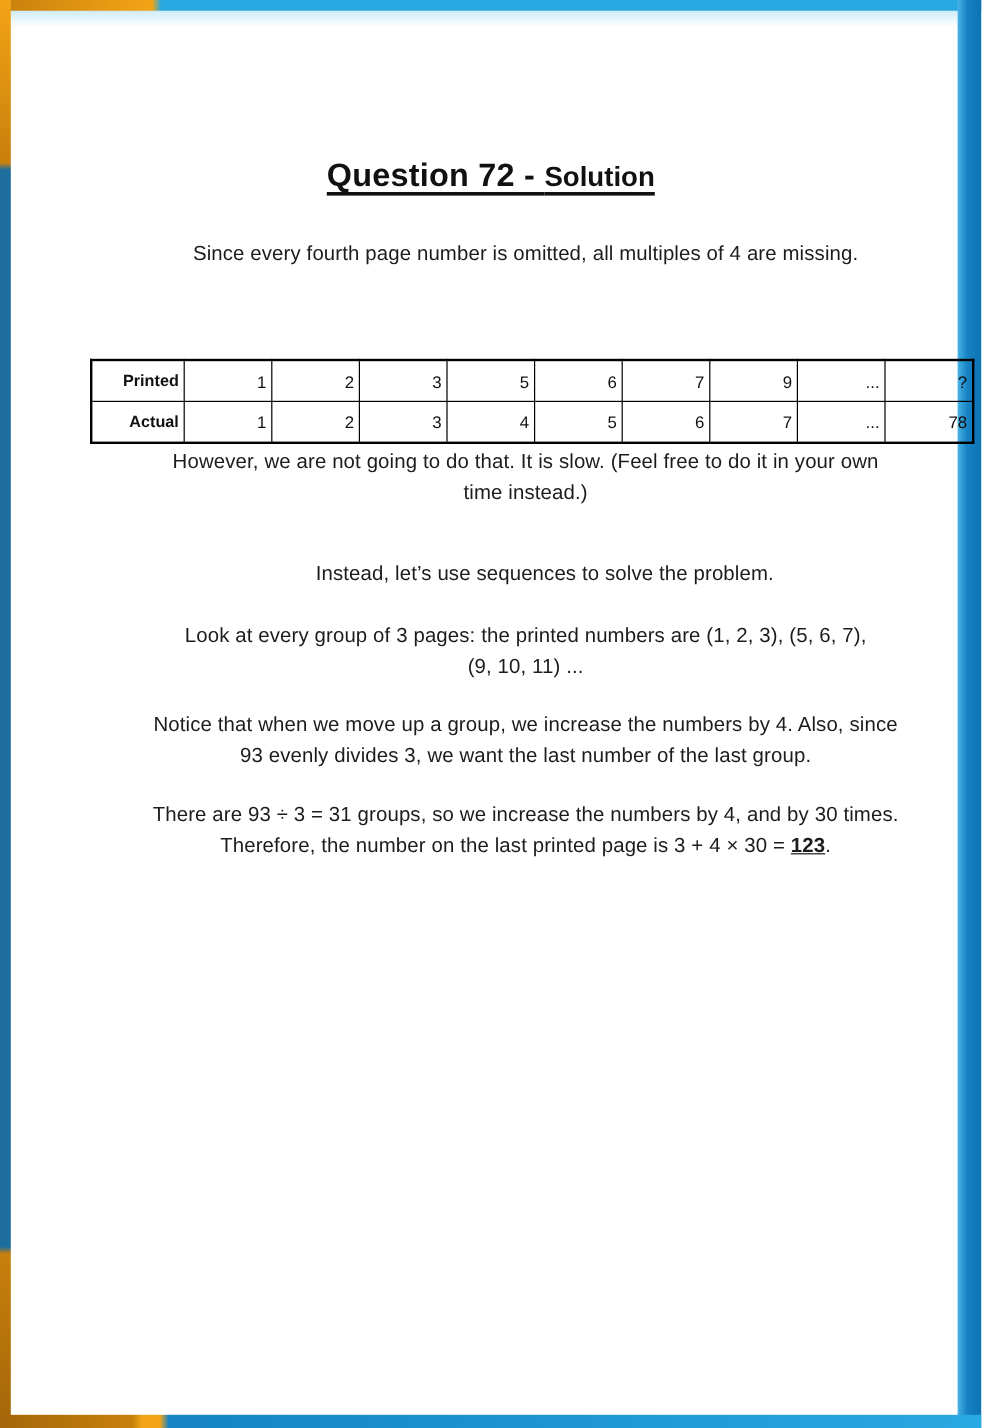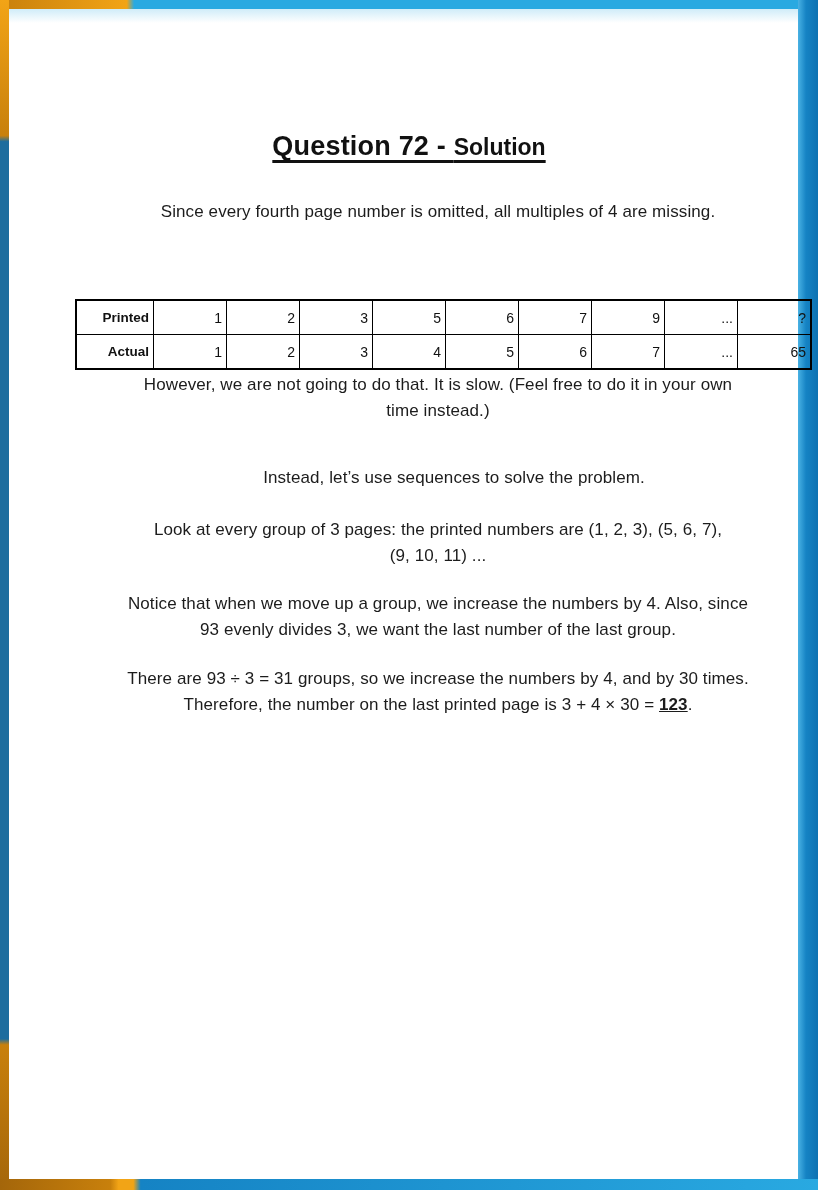--- a/index.html
+++ b/index.html
@@ -125,21 +125,21 @@
     <tr>
       <td class="hd">Actual</td>
       <td>1</td>
       <td>2</td>
       <td>3</td>
       <td>4</td>
       <td>5</td>
       <td>6</td>
       <td>7</td>
       <td>...</td>
-      <td>65</td>
+      <td>78</td>
     </tr>
   </tbody>
     </table>
 
   <p class="para p3">However, we are not going to do that. It is slow. (Feel free to do it in your own
 time instead.)</p>
   <p class="para p4">Instead, let’s use sequences to solve the problem.</p>
   <p class="para p5">Look at every group of 3 pages: the printed numbers are (1, 2, 3), (5, 6, 7),
 (9, 10, 11)  ...</p>
   <p class="para p6">Notice that when we move up a group, we increase the numbers by 4. Also, since

